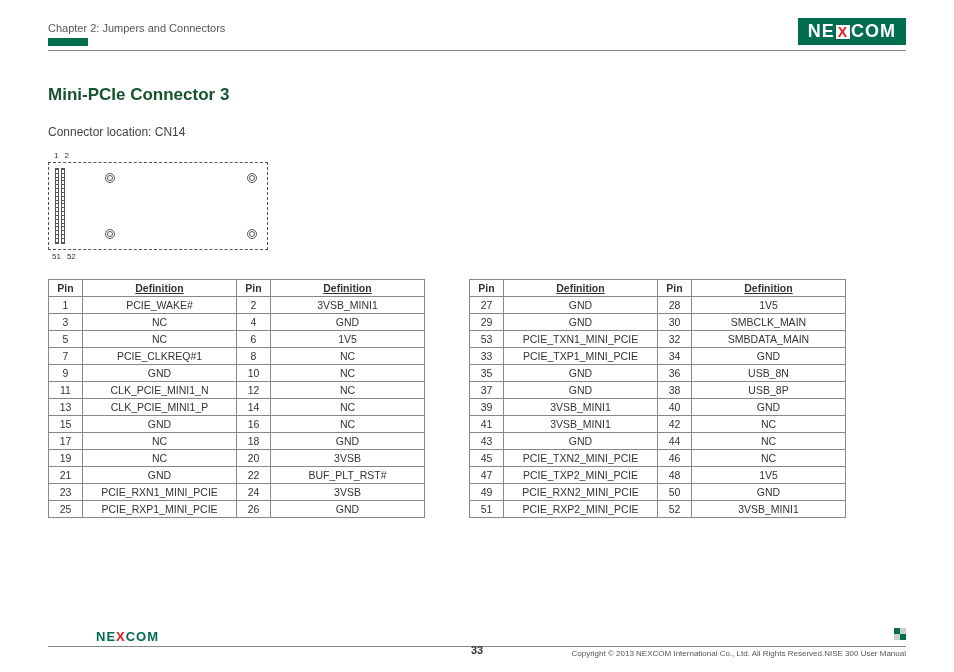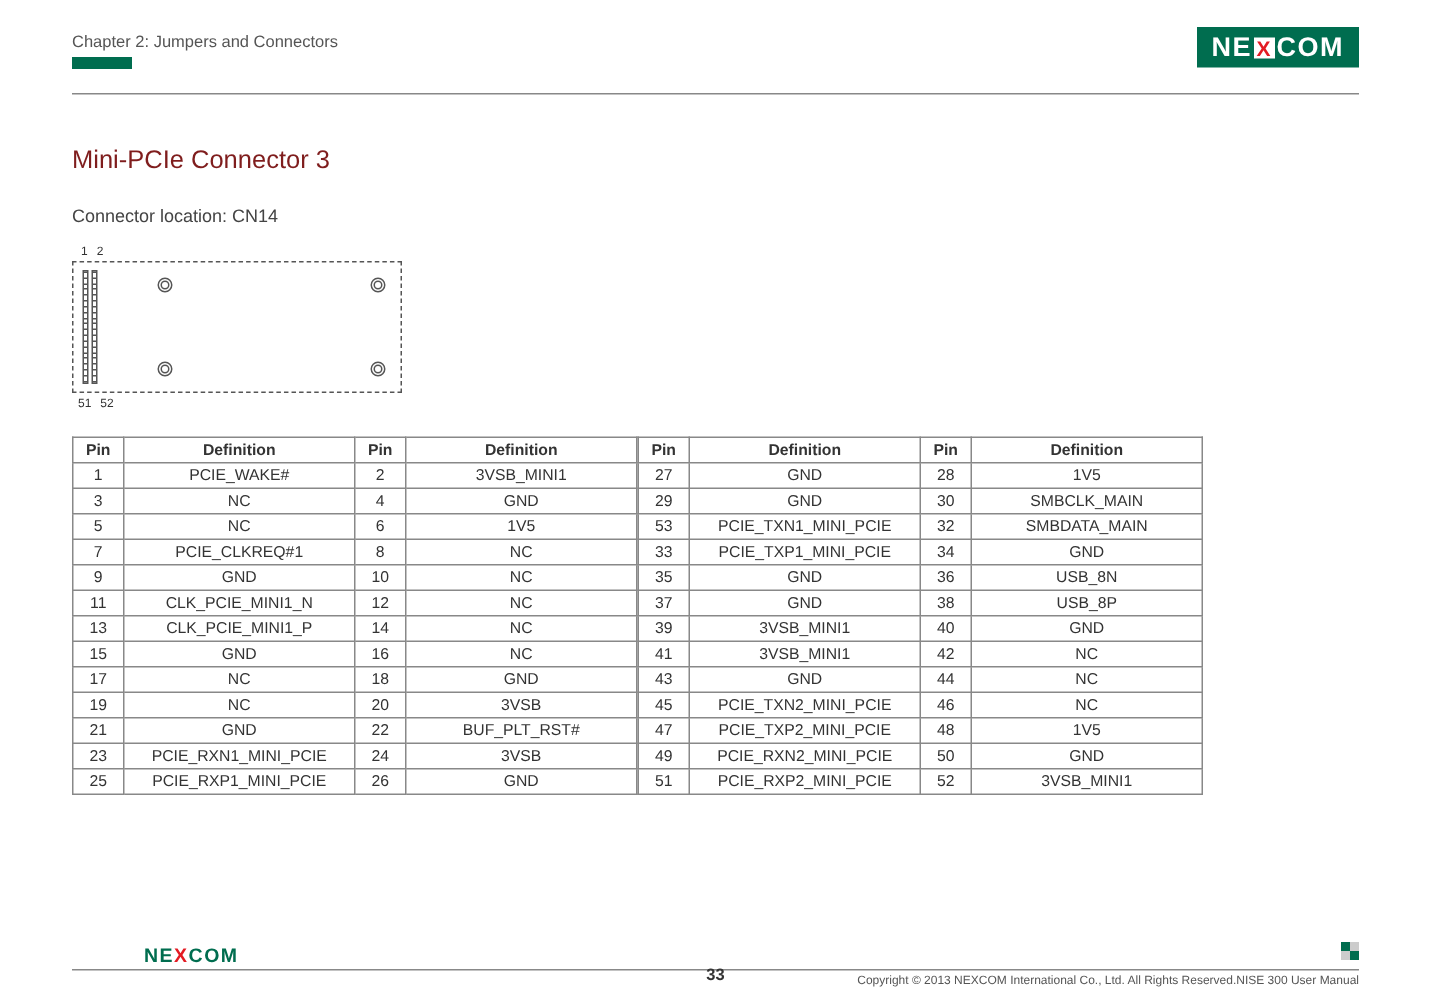--- a/index.html
+++ b/index.html
@@ -9,21 +9,21 @@
     font-family: "Segoe UI", Arial, sans-serif;
     background: #fff;
     color: #333;
     position: relative;
     padding: 18px 48px 0 48px;
   }
   .header {
     display: flex;
     justify-content: space-between;
     align-items: flex-start;
-    padding-bottom: 16px;
+    padding-bottom: 4px;
     border-bottom: 1px solid #888;
   }
   .chapter { font-size: 11px; color: #555; padding-top: 4px; }
   .logo-box {
     background: #006d4f;
     color: #fff;
     font-weight: bold;
     font-size: 18px;
     padding: 3px 10px;
     letter-spacing: 1px;
@@ -37,21 +37,21 @@
     padding: 0 2px;
     margin: 0 1px;
     line-height: 1;
     font-size: 14px;
   }
   .accent-bar {
     width: 40px; height: 8px; background: #006d4f;
     margin-top: 4px;
   }
   .content { padding-top: 34px; }
-  h1.title { font-size: 17px; font-weight: 400; color: #7f1d1d; }
+  h1.title { font-size: 17px; font-weight: 700; color: #14532d; }
   .subtitle { font-size: 12px; color: #444; margin-top: 20px; margin-bottom: 12px; }
 
   
   .diagram-wrap { font-size: 8px; color:#333; }
   .diag-top-labels { display:flex; gap:6px; margin-left:6px; }
   .diagram {
     border: 1.5px dashed #555;
     width: 220px; height: 88px;
     position: relative;
     margin-top: 2px;
@@ -67,36 +67,37 @@
   .hole {
     width:10px; height:10px; border:1px solid #555; border-radius:50%;
     position:absolute;
     display:flex; align-items:center; justify-content:center;
   }
   .hole::after{content:"";width:4px;height:4px;border:1px solid #555;border-radius:50%;}
   .diag-bot-labels { display:flex; gap:6px; margin-left:4px; margin-top:2px; }
 
   .tables {
     display: flex;
+    gap: 44px;
     margin-top: 18px;
   }
   table.pin {
     border-collapse: collapse;
     font-size: 10.5px;
     color: #333;
   }
   table.pin th, table.pin td {
     border: 1px solid #888;
     padding: 2px 6px;
     text-align: center;
     white-space: nowrap;
   }
   table.pin th { font-weight: 600; background:#fff; }
   table.pin .col-pin { width: 34px; }
-  table.pin .col-def { width: 154px; }
+  table.pin .col-def { width: 154px; text-decoration: underline; }
 
   .footer {
     position: absolute;
     left: 48px; right: 48px; bottom: 14px;
   }
   .footer-line {
     border-top: 1px solid #888;
     display:flex; justify-content:flex-end; align-items:flex-end;
     padding-top: 2px;
     font-size: 8px; color:#555;

